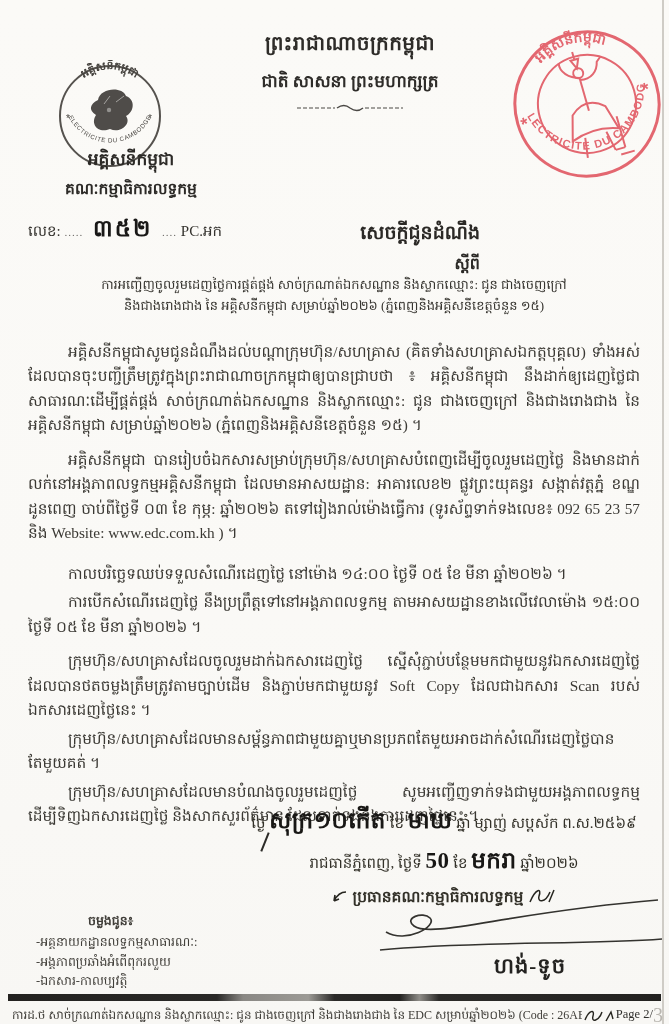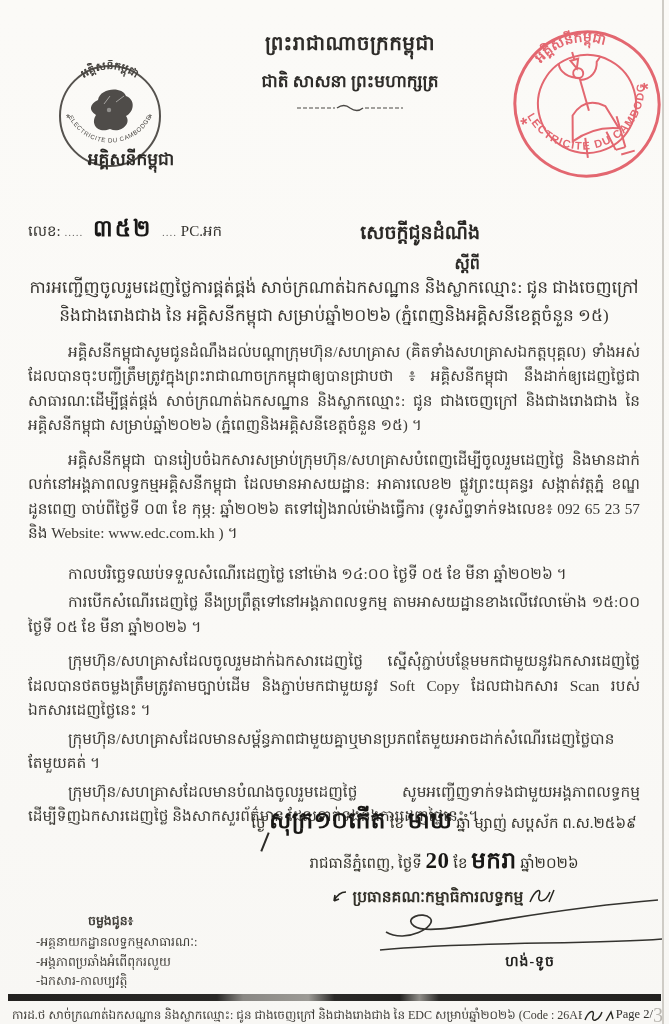--- a/index.html
+++ b/index.html
@@ -20,36 +20,36 @@
   .org-block{position:absolute;left:26px;top:148px;width:210px;text-align:center;}
   .org-block .org{font-size:17px;font-weight:bold;color:#2c2a27;}
   .org-block .com{font-size:15.5px;font-weight:bold;margin-top:6px;color:#2c2a27;}
   .ref-line{position:absolute;left:28px;top:214px;width:240px;font-size:15px;white-space:nowrap;}
   .ref-line .num{font-size:23px;font-weight:bold;color:#191817;padding:0 6px;letter-spacing:2px;}
   .ref-line .dots{letter-spacing:1px;color:#6b6965;font-size:11px;}
   
   .title-block{position:absolute;top:220px;left:200px;width:280px;text-align:right;}
   .title-block .t{font-size:19px;font-weight:bold;color:#2b2926;}
   .title-block .s{font-size:16px;font-weight:bold;margin-top:5px;color:#2b2926;}
-  .subject{position:absolute;top:274px;left:26px;width:616px;text-align:center;font-size:17px;line-height:1.62;color:#36342f;}
+  .subject{position:absolute;top:274px;left:26px;width:616px;text-align:center;font-size:13px;line-height:1.62;color:#36342f;}
   
   .body-text{position:absolute;top:340px;left:28px;width:612px;}
   .body-text p{margin:0;text-indent:40px;text-align:justify;font-size:15.3px;line-height:1.6;color:#3a3833;}
   .body-text p.m-lg{margin-bottom:16px;}
   .body-text p.m-md{margin-bottom:10px;}
   .body-text p.m-sm{margin-bottom:4px;}
   
   .signoff{position:absolute;top:806px;left:230px;width:428px;text-align:center;font-size:15px;color:#333129;}
   .signoff .row{margin-bottom:7px;white-space:nowrap;}
   .hand{font-weight:bold;color:#181715;letter-spacing:.5px;}
   .hand.big{font-size:23px;}
   .signer-title{font-weight:bold;font-size:15.5px;}
   .hand-stroke{position:absolute;left:264px;top:832px;width:2px;height:20px;background:#2c2b28;transform:rotate(22deg);}
   .sig-flourish{position:absolute;left:378px;top:892px;}
-  .signer-name{position:absolute;left:420px;top:952px;width:220px;text-align:center;font-size:14px;font-weight:bold;color:#232220;letter-spacing:1px;}
+  .signer-name{position:absolute;left:420px;top:952px;width:220px;text-align:center;font-size:21px;font-weight:bold;color:#232220;letter-spacing:1px;}
   
   .cc{position:absolute;left:36px;top:912px;font-size:12.5px;color:#403e39;line-height:1.55;}
   .cc .head{font-weight:bold;margin-left:52px;margin-bottom:2px;}
   
   .band{position:absolute;left:8px;right:8px;top:994px;height:7px;
     background:linear-gradient(90deg,#232220 0%,#2a2927 32%,#8a8884 36%,#9c9a95 46%,#2b2a28 50%,#242321 60%,#8f8d88 63%,#2c2b29 66%,#232220 100%);}
   .footer{position:absolute;left:12px;right:6px;top:1004px;display:flex;align-items:center;font-size:12px;color:#3c3a35;}
   .footer .ftxt{flex:0 1 auto;white-space:nowrap;overflow:hidden;}
   .footer .fpage{margin-left:auto;white-space:nowrap;font-size:12.5px;color:#2f2e2b;}
   .footer .faint{color:#b9b6b0;font-size:20px;vertical-align:-4px;}
@@ -86,20 +86,21 @@
     <text x="94" y="62" font-size="10" fill="#45423e">*</text>
     <g>
       <path d="M44,40 C46,28 68,26 72,36 C82,40 80,52 72,56 C78,64 66,74 56,69 C44,74 36,64 42,55 C34,50 36,44 44,40 Z" fill="#403d39" opacity="0.92"></path>
       <path d="M50,44 l6,-8 M62,42 l8,-6" stroke="#fbfaf7" stroke-width="1" opacity="0.5"></path>
       <circle cx="55" cy="50" r="2.2" fill="#fbfaf7" opacity="0.4"></circle>
     </g>
   </svg>
 
   <div class="org-block">
     <div class="org">អគ្គិសនីកម្ពុជា</div>
+    <div class="com">គណៈកម្មាធិការលទ្ធកម្ម</div>
   </div>
   <div class="ref-line">
     <span>លេខ:</span>
     <span class="dots">.....</span>
     <span class="num">៣៥២</span>
     <span class="dots">....</span>
     <span>PC.អក</span>
   </div>
 
   <svg class="stamp" width="162" height="182" viewBox="0 0 162 182">
@@ -153,21 +154,21 @@
   <div class="signoff">
     <div class="row">
       <span>ថ្ងៃ</span>
       <span class="hand big">សុក្រ១០កើត</span>
       <span>ខែ</span>
       <span class="hand big">មាឃ</span>
       <span>ឆ្នាំ ម្សាញ់ សប្ដស័ក ព.ស.២៥៦៩</span>
     </div>
     <div class="row">
       <span>រាជធានីភ្នំពេញ, ថ្ងៃទី</span>
-      <span class="hand big">20</span>
+      <span class="hand big">50</span>
       <span>ខែ</span>
       <span class="hand big">មករា</span>
       <span>ឆ្នាំ២០២៦</span>
     </div>
     <div class="row">
       <svg width="18" height="14" viewBox="0 0 18 14" style="vertical-align:-2px">
         <path d="M15,2 C10,2 6,5 3,11 M3,11 l5,-2 M3,11 l1,-6" stroke="#26251F" stroke-width="1.6" fill="none"></path>
       </svg>
       <span class="signer-title">ប្រធានគណៈកម្មាធិការលទ្ធកម្ម</span>
       <svg width="30" height="20" viewBox="0 0 30 20" style="vertical-align:-4px">

